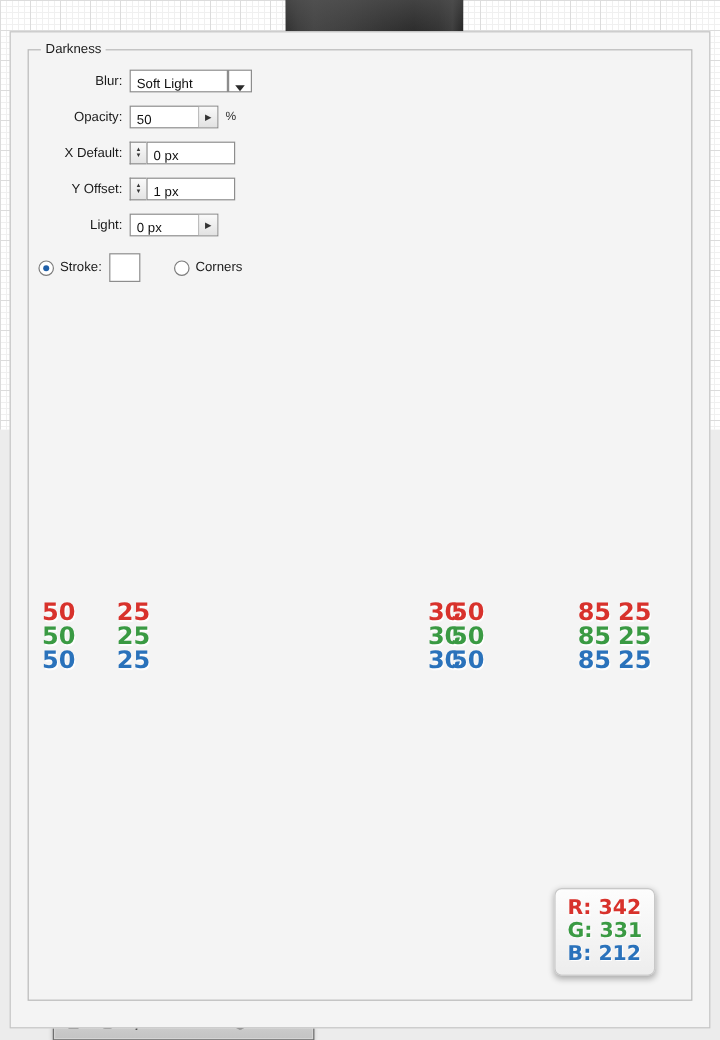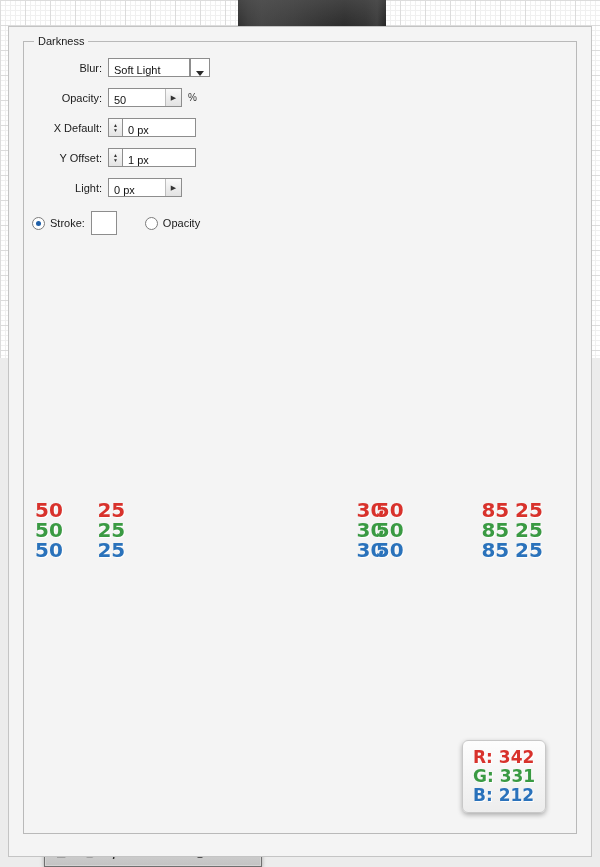--- a/index.html
+++ b/index.html
@@ -515,21 +515,21 @@
             <span class="t">0 px</span>
             <span class="arw">▶</span>
           </div>
         </div>
 
         <div class="frow" style="margin-top:14px;padding-left:8px;">
           <span class="radio on"></span>
           <span style="font-size:11px;color:#1a1a1a;margin:0 6px 0 5px;">Stroke:</span>
           <span style="width:24px;height:22px;background:#fff;border:1px solid #8d8d8d;"></span>
           <span class="radio" style="margin-left:28px;"></span>
-          <span style="font-size:11px;color:#1a1a1a;margin-left:5px;">Opacity</span>
+          <span style="font-size:11px;color:#1a1a1a;margin-left:5px;">Corners</span>
         </div>
 
       </div>
     </div>
   </div>
 </div>
 
 <div class="rgb-callout" style="left:462px;top:740px;">
   <div style="color:#d8322c;">R: 342</div>
   <div style="color:#3a9a43;">G: 331</div>

